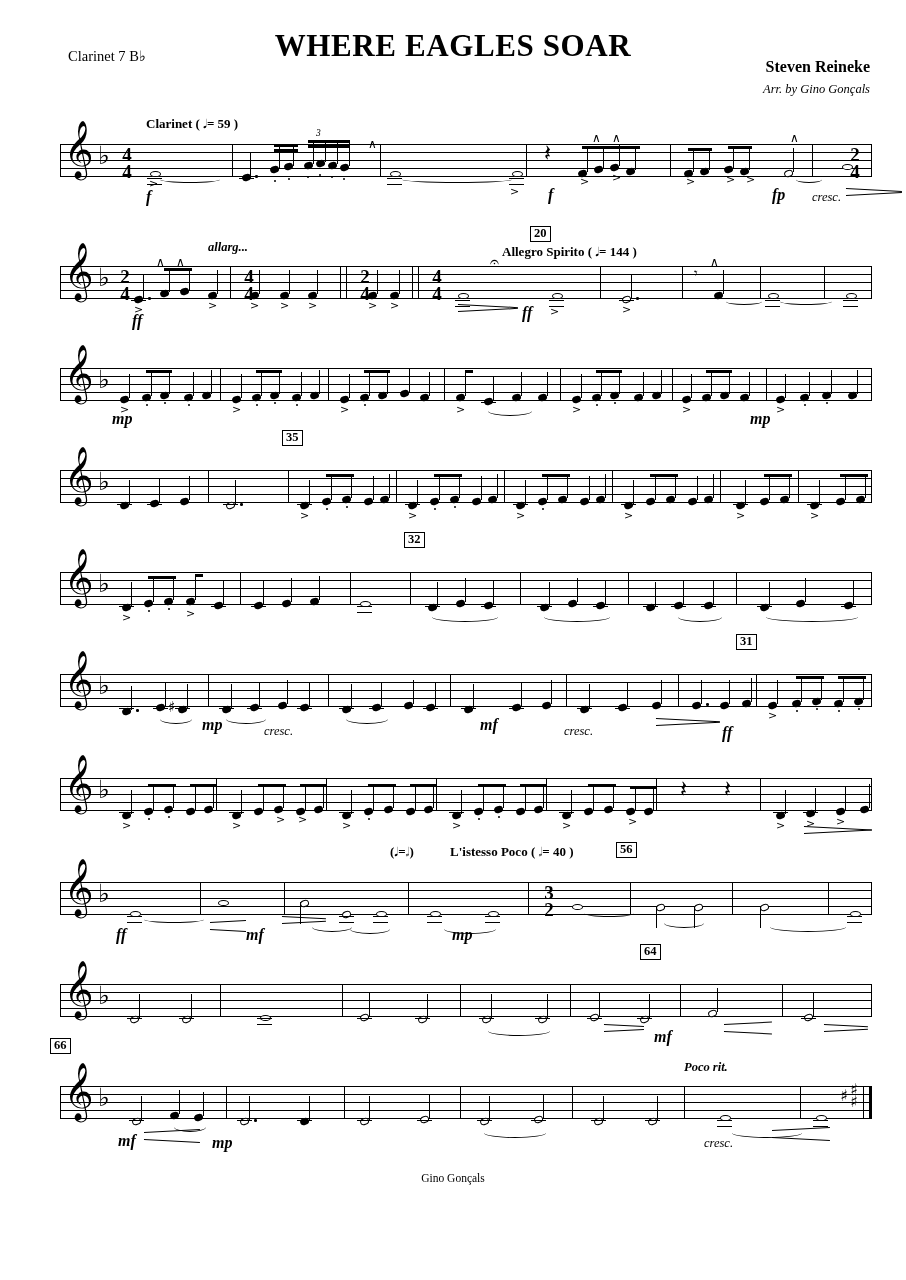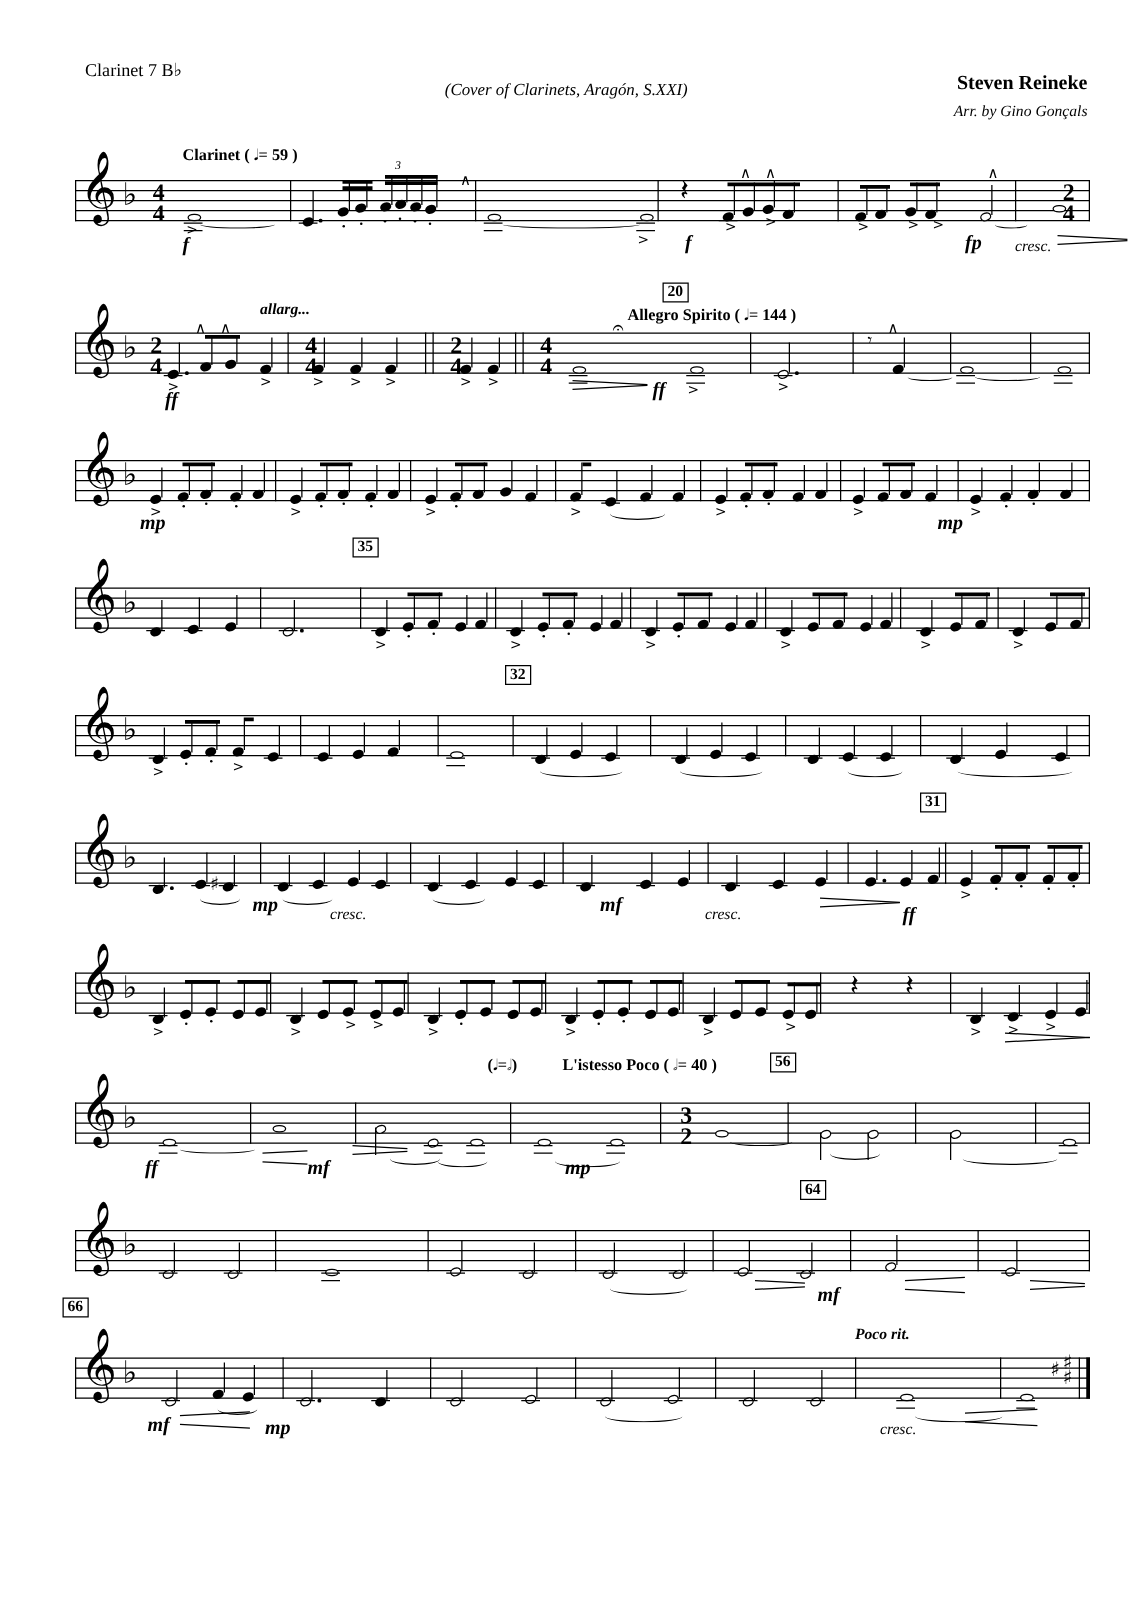--- a/index.html
+++ b/index.html
@@ -306,21 +306,21 @@
     font-family: "Liberation Serif", serif;
   }
 </style>
 </head>
 <body>
 
 <div class="page">
 
   <div class="header">
     <div class="instrument">Clarinet 7 B♭</div>
-    <div class="subtitle">(Cover of Clarinets, Aragón, S.XXI)</div>
+    <div class="title">WHERE EAGLES SOAR</div>
     <div class="composer">Steven Reineke</div>
     <div class="arranger">Arr. by Gino Gonçals</div>
   </div>
 
   <div class="system" style="top:118px;">
     <div class="staff">
       <div class="line"></div>
         <div class="line"></div>
         <div class="line"></div>
         <div class="line"></div>
@@ -1370,14 +1370,15 @@
 
     <div class="nh whole" style="left:756px; top:55px;"></div>
     <div class="ledger" style="left:753px; top:60px;"></div>
     <div class="ledger" style="left:753px; top:66px;"></div>
     <div class="hairpin" style="left:712px; top:70px; width:58px;">
       <div class="a" style="transform:rotate(-3deg);"></div>
       <div class="b" style="top:7px; transform:rotate(3deg);"></div>
     </div>
   </div>
 
+  <div class="footer">Gino Gonçals</div>
 
 </div>
 
 </body></html>

